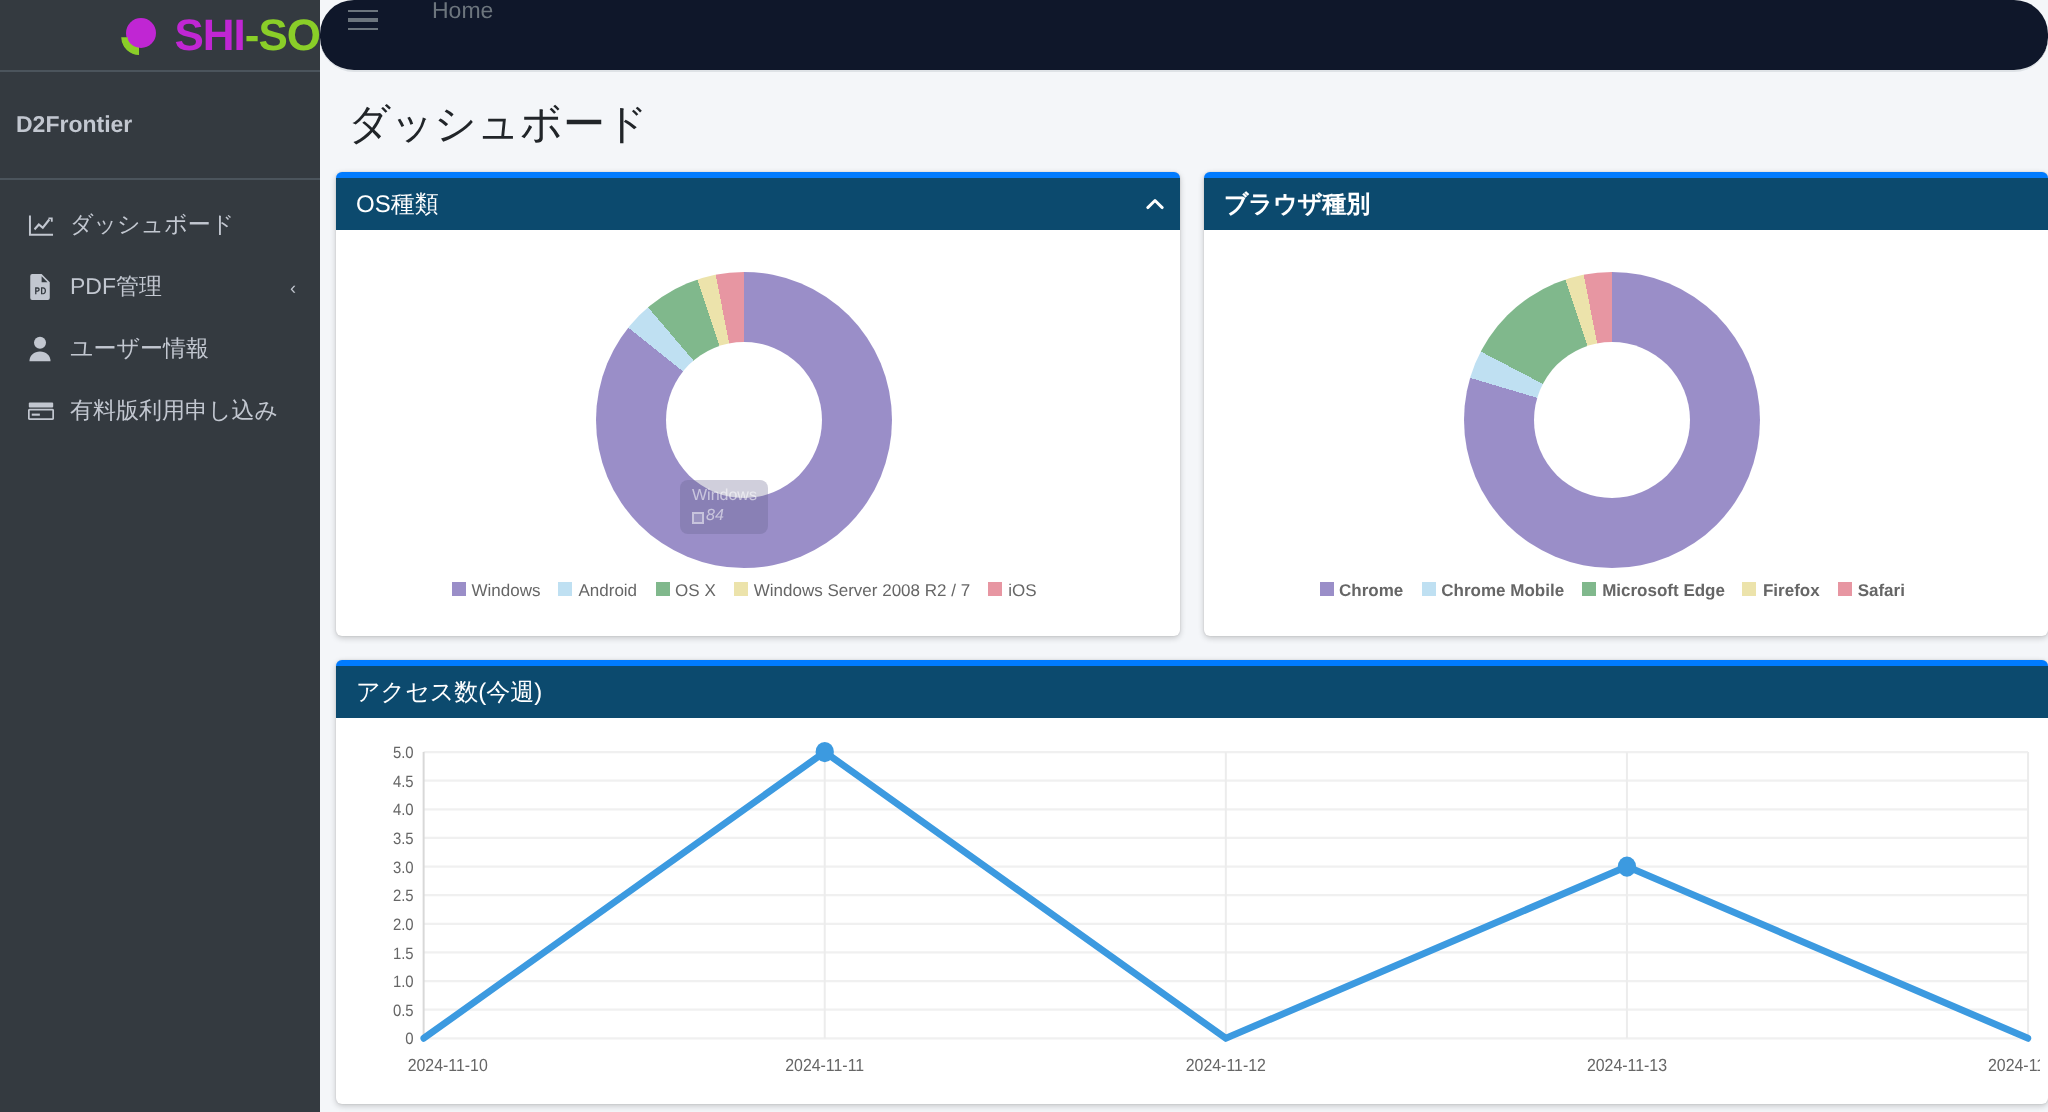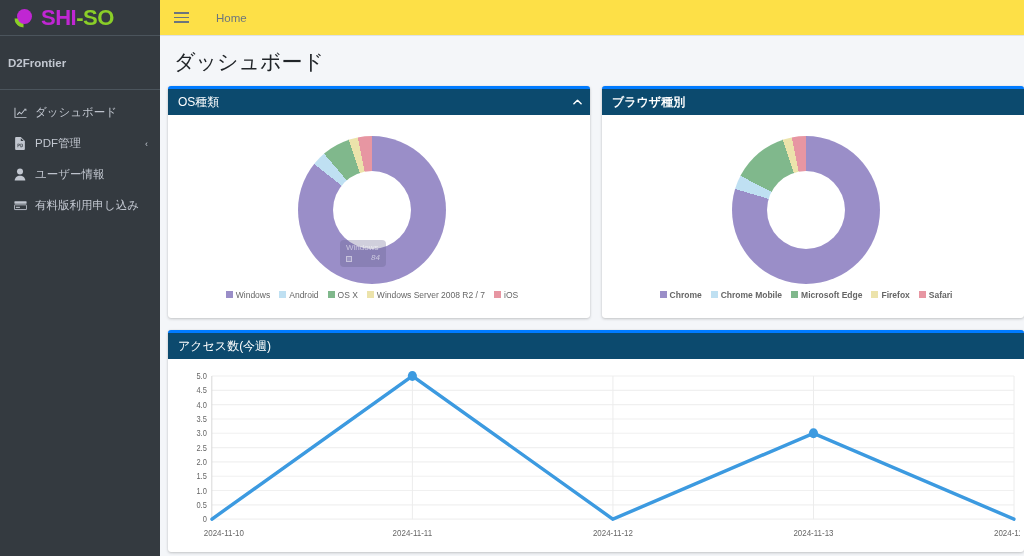--- a/index.html
+++ b/index.html
@@ -16,20 +16,21 @@
     width: 160px; height: 556px;
     background: #343a40;
     flex: 0 0 160px;
     position: relative;
   }
   .brand {
     height: 36px;
     display: flex; align-items: center;
     padding-left: 10px;
     border-bottom: 1px solid #4b545c;
+    justify-content: flex-end;
   }
   .brand-logo { display: flex; align-items: center; }
   .logo-mark { width: 26px; height: 26px; position: relative; margin-right: 5px; }
   .logo-text {
     font-size: 22px; font-weight: bold; letter-spacing: -0.5px;
     line-height: 1; font-family: "Liberation Sans", sans-serif;
   }
   .logo-shi { color: #c026d3; }
   .logo-so  { color: #8ace28; }
 
@@ -72,24 +73,25 @@
   .content-wrapper {
     flex: 1 1 auto;
     height: 556px;
     background: #f4f6f9;
     overflow: hidden;
     position: relative;
   }
 
   .navbar {
     height: 36px;
-    background: #fde047;
-    display: flex; align-items: center;
+    background: #0f172a;
+    display: flex; 
     padding-left: 14px;
     border-bottom: 1px solid #dee2e6;
+    border-radius: 17px;
   }
   .hamburger {
     width: 20px; height: 20px;
     display: flex; flex-direction: column; justify-content: center;
     gap: 3px; cursor: pointer;
   }
   .hamburger span {
     display: block; height: 1.5px; background: #6c757d; width: 15px;
   }
   .breadcrumb {
@@ -161,21 +163,21 @@
     left: 42px; top: 104px;
     background: rgba(100,95,140,0.30);
     color: rgba(255,255,255,0.55);
     border-radius: 4px;
     padding: 3px 6px;
     font-size: 8px;
     line-height: 1.35;
     pointer-events: none;
     white-space: nowrap;
   }
-  .tooltip .tt-row { display: flex; align-items: center; gap: 19px; font-style: italic; }
+  .tooltip .tt-row { display: flex; align-items: center; gap: 1px; font-style: italic; }
   .tooltip .tt-swatch {
     width: 6px; height: 6px; display: inline-block;
     border: 1px solid rgba(255,255,255,0.45);
   }
 
   .legend {
     display: flex; align-items: center; justify-content: center;
     flex-wrap: wrap;
     gap: 9px;
     margin-top: 6px;

